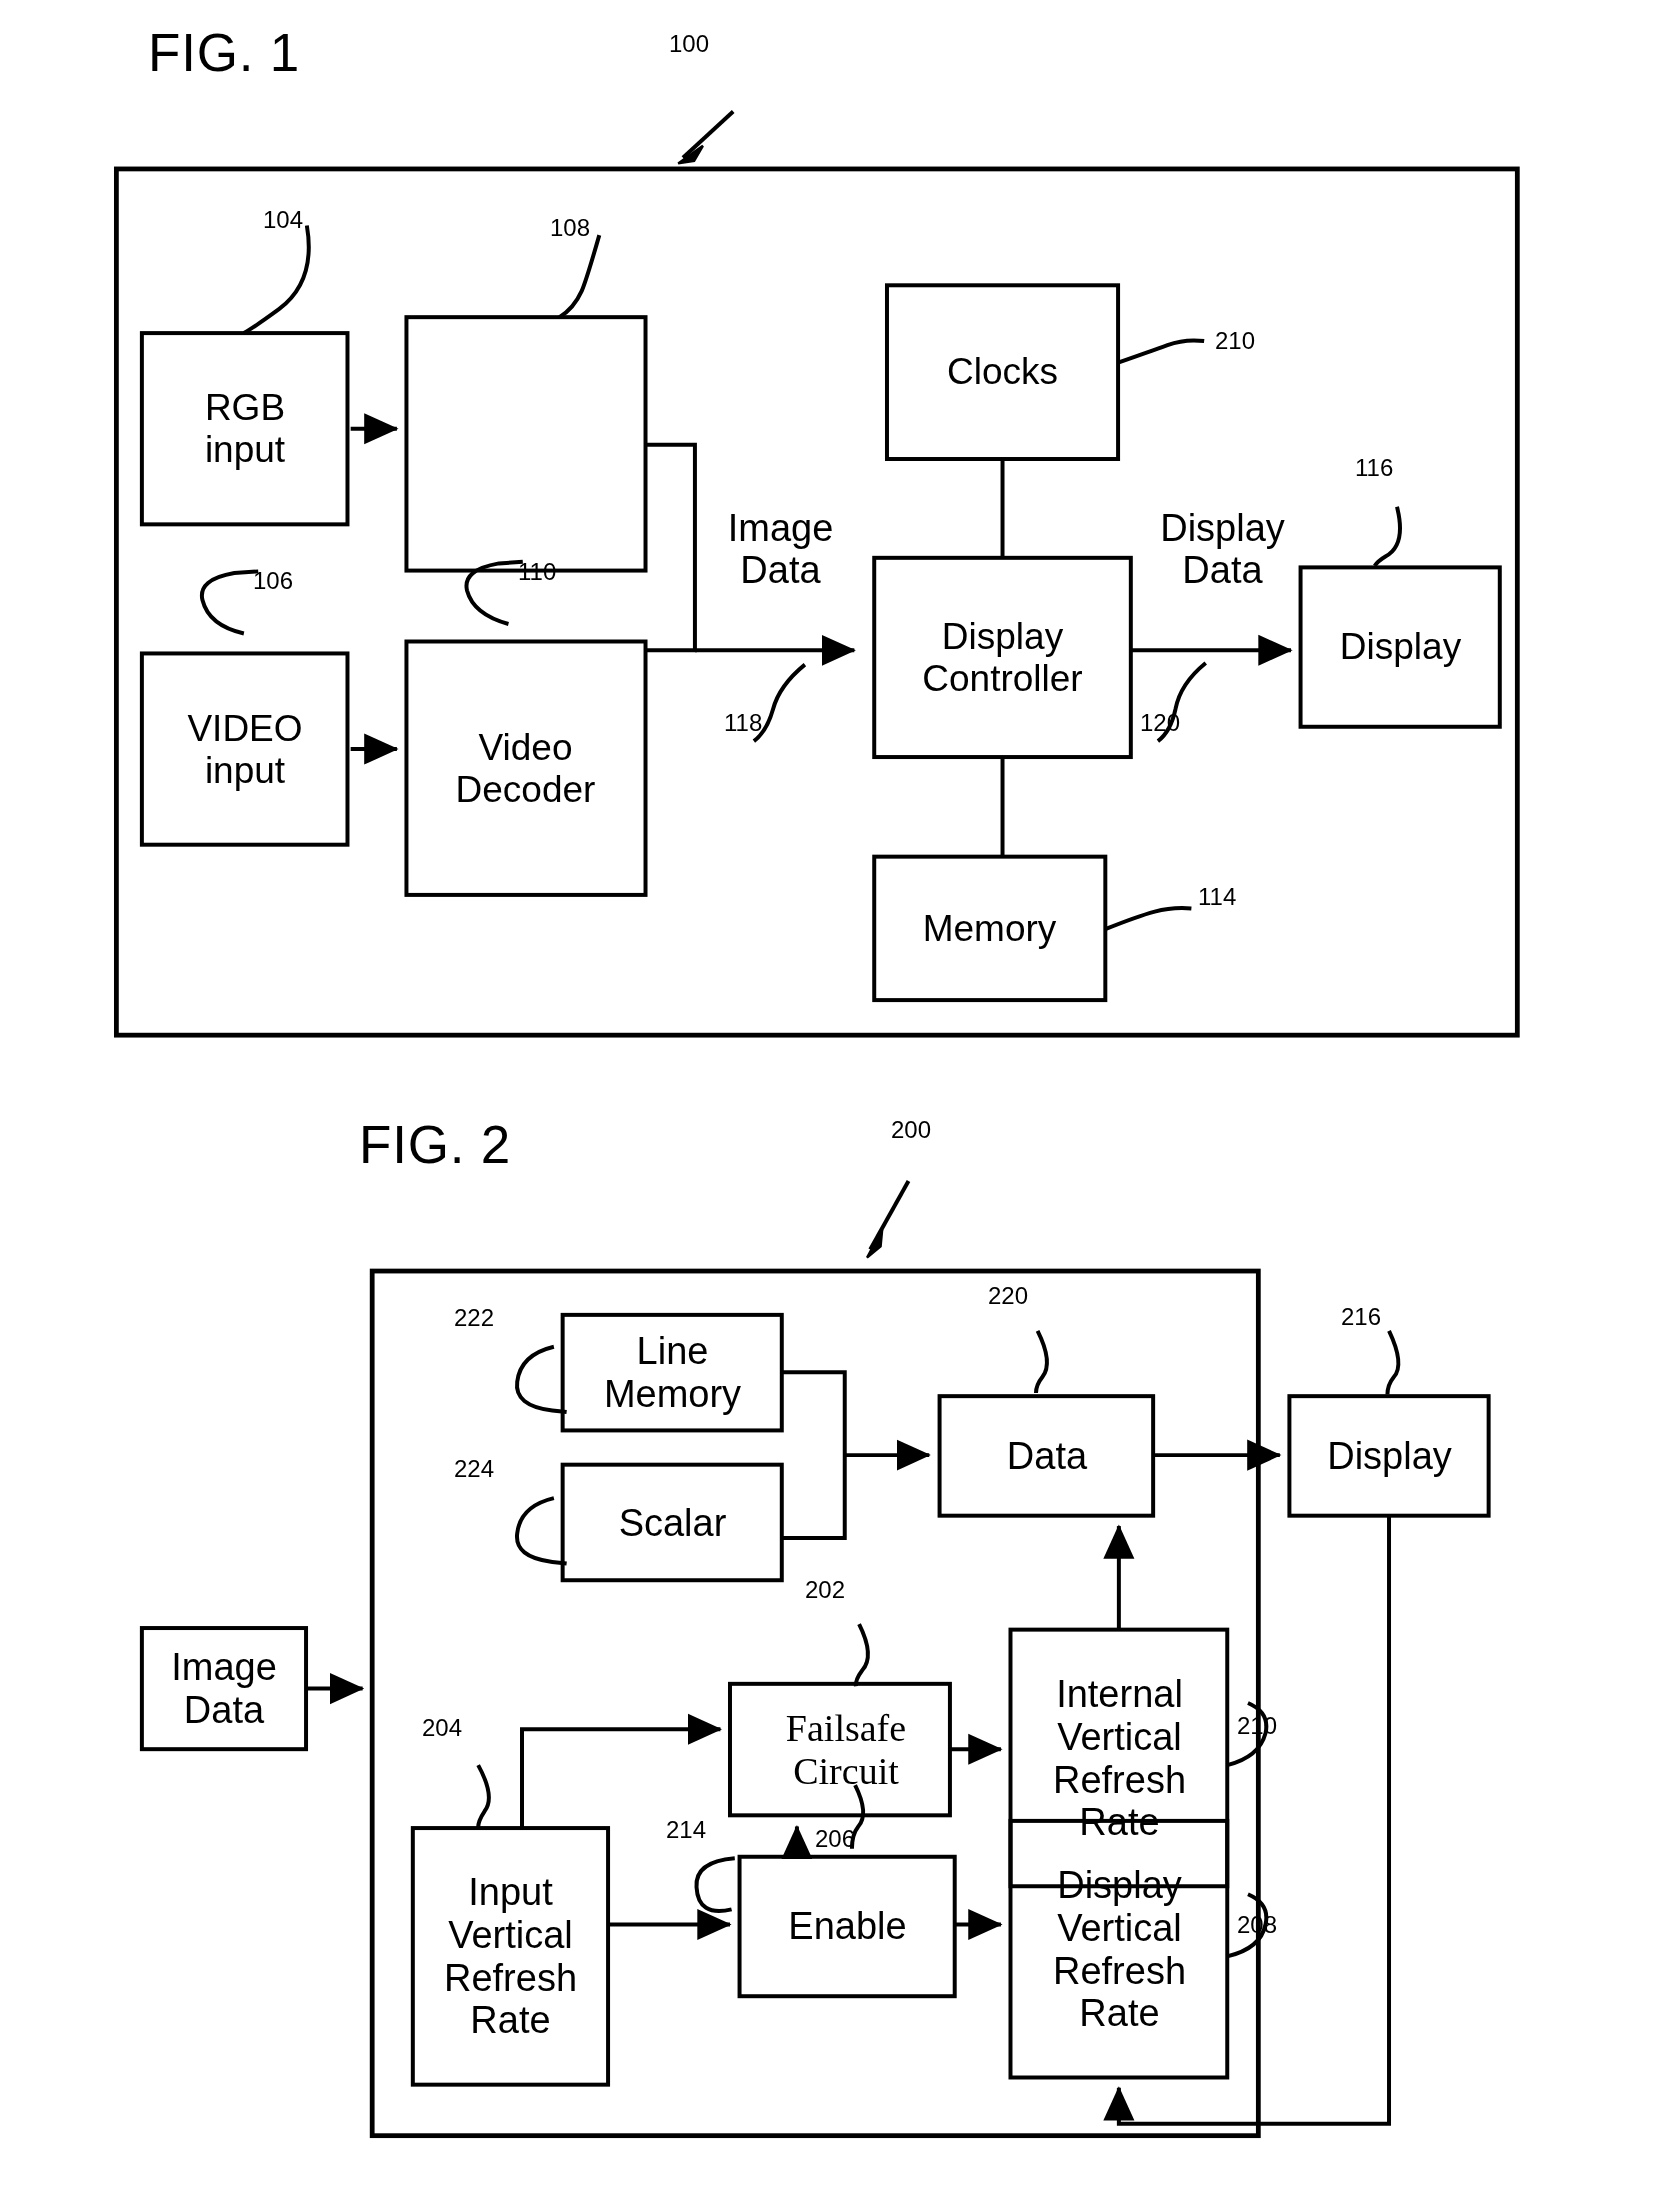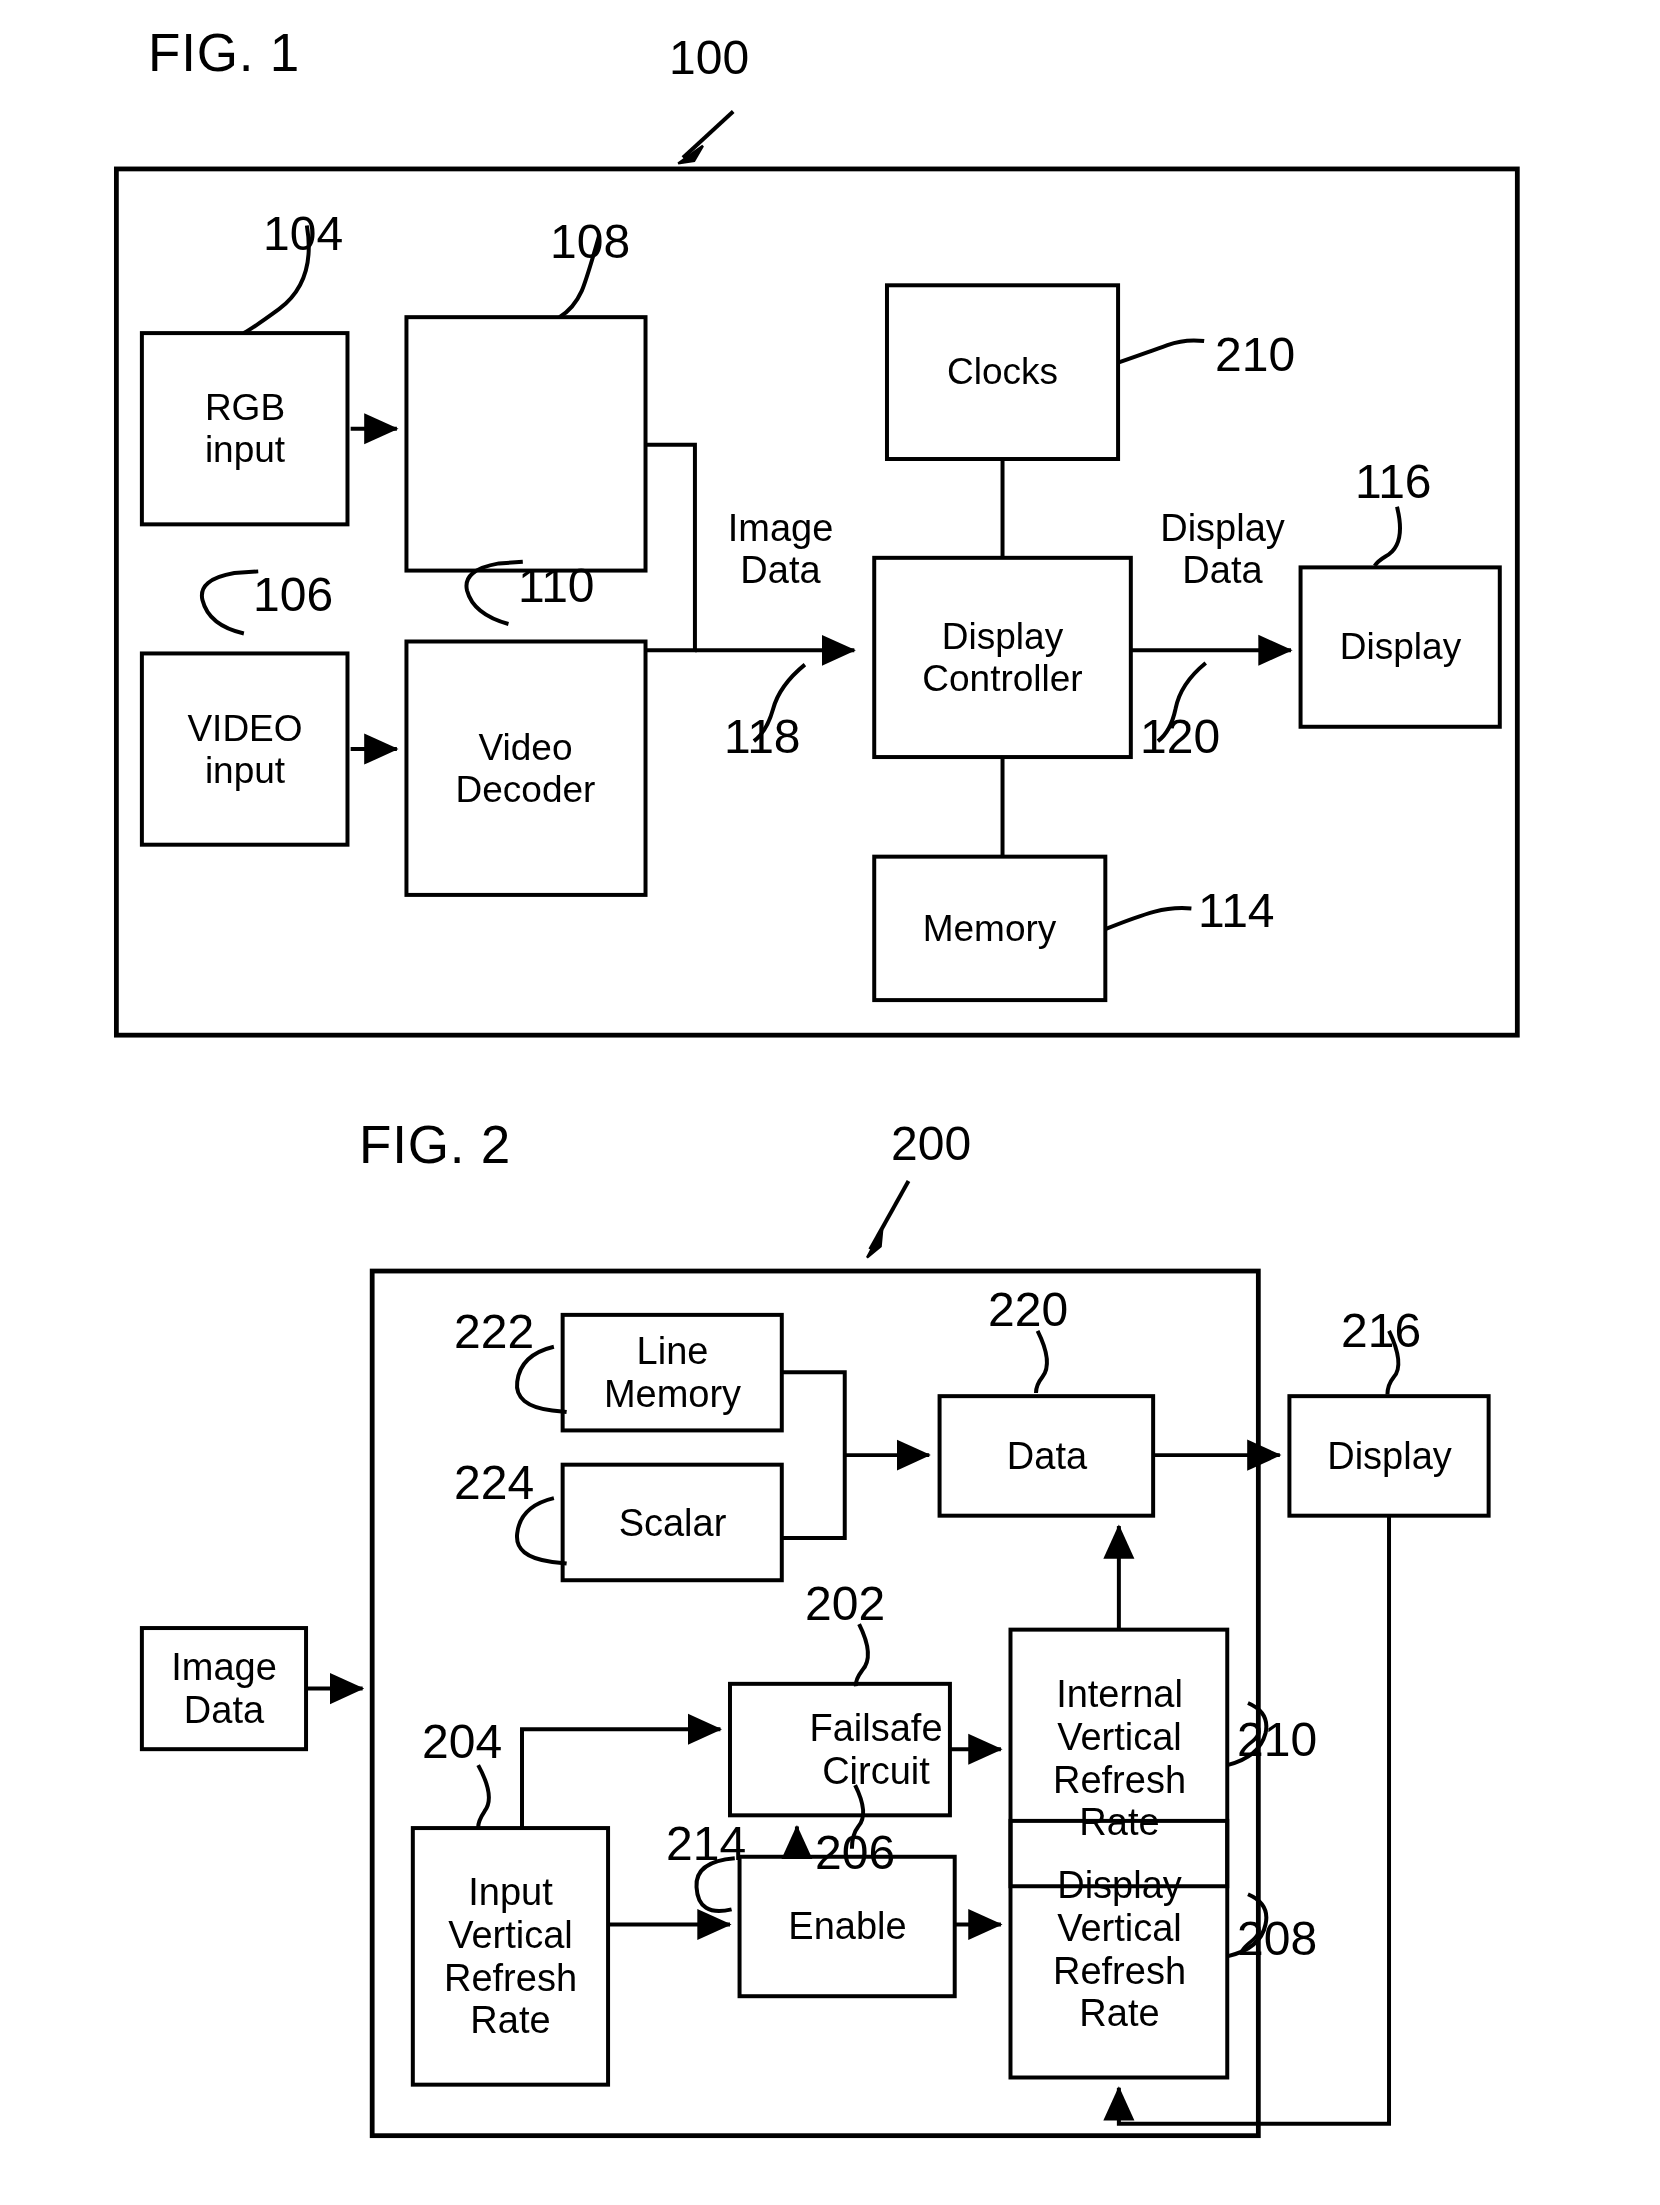--- a/index.html
+++ b/index.html
@@ -39,21 +39,21 @@
     align-items: center;
     justify-content: center;
     text-align: center;
     font-size: 37px;
     line-height: 1.12;
     white-space: pre-line;
   }
   .boxlabel.sm { font-size: 38px; }
   .ref {
     position: absolute;
-    font-size: 48px;
+    font-size: 24px;
     white-space: nowrap;
   }
   .edgelabel {
     position: absolute;
     font-size: 38px;
     line-height: 1.1;
     text-align: center;
     white-space: pre-line;
   }
 </style>
@@ -228,21 +228,21 @@
   <div class="ref" style="left:454px; top:1455px;">224</div>
   <div class="boxlabel sm" style="left:563px; top:1465px; width:219px; height:116px;">Scalar</div>
 
   <div class="ref" style="left:988px; top:1282px;">220</div>
   <div class="boxlabel sm" style="left:940px; top:1396px; width:214px; height:120px;">Data</div>
 
   <div class="ref" style="left:1341px; top:1282px;margin-top:21px;">216</div>
   <div class="boxlabel sm" style="left:1290px; top:1396px; width:199px; height:120px;">Display</div>
 
   <div class="ref" style="left:805px; top:1576px;">202</div>
-  <div class="boxlabel sm" style="left:766px; top:1684px; width:220px; height:132px;">Failsafe
+  <div class="boxlabel sm" style="left:736px; top:1684px; width:220px; height:132px;font-family:Liberation Serif, serif;">Failsafe
 Circuit</div>
 
   <div class="boxlabel sm" style="left:1011px; top:1630px; width:217px; height:257px;">Internal
 Vertical
 Refresh
 Rate</div>
   <div class="ref" style="left:1237px; top:1712px;">210</div>
 
   <div class="boxlabel sm" style="left:142px; top:1628px; width:164px; height:121px;">Image
 Data</div>

